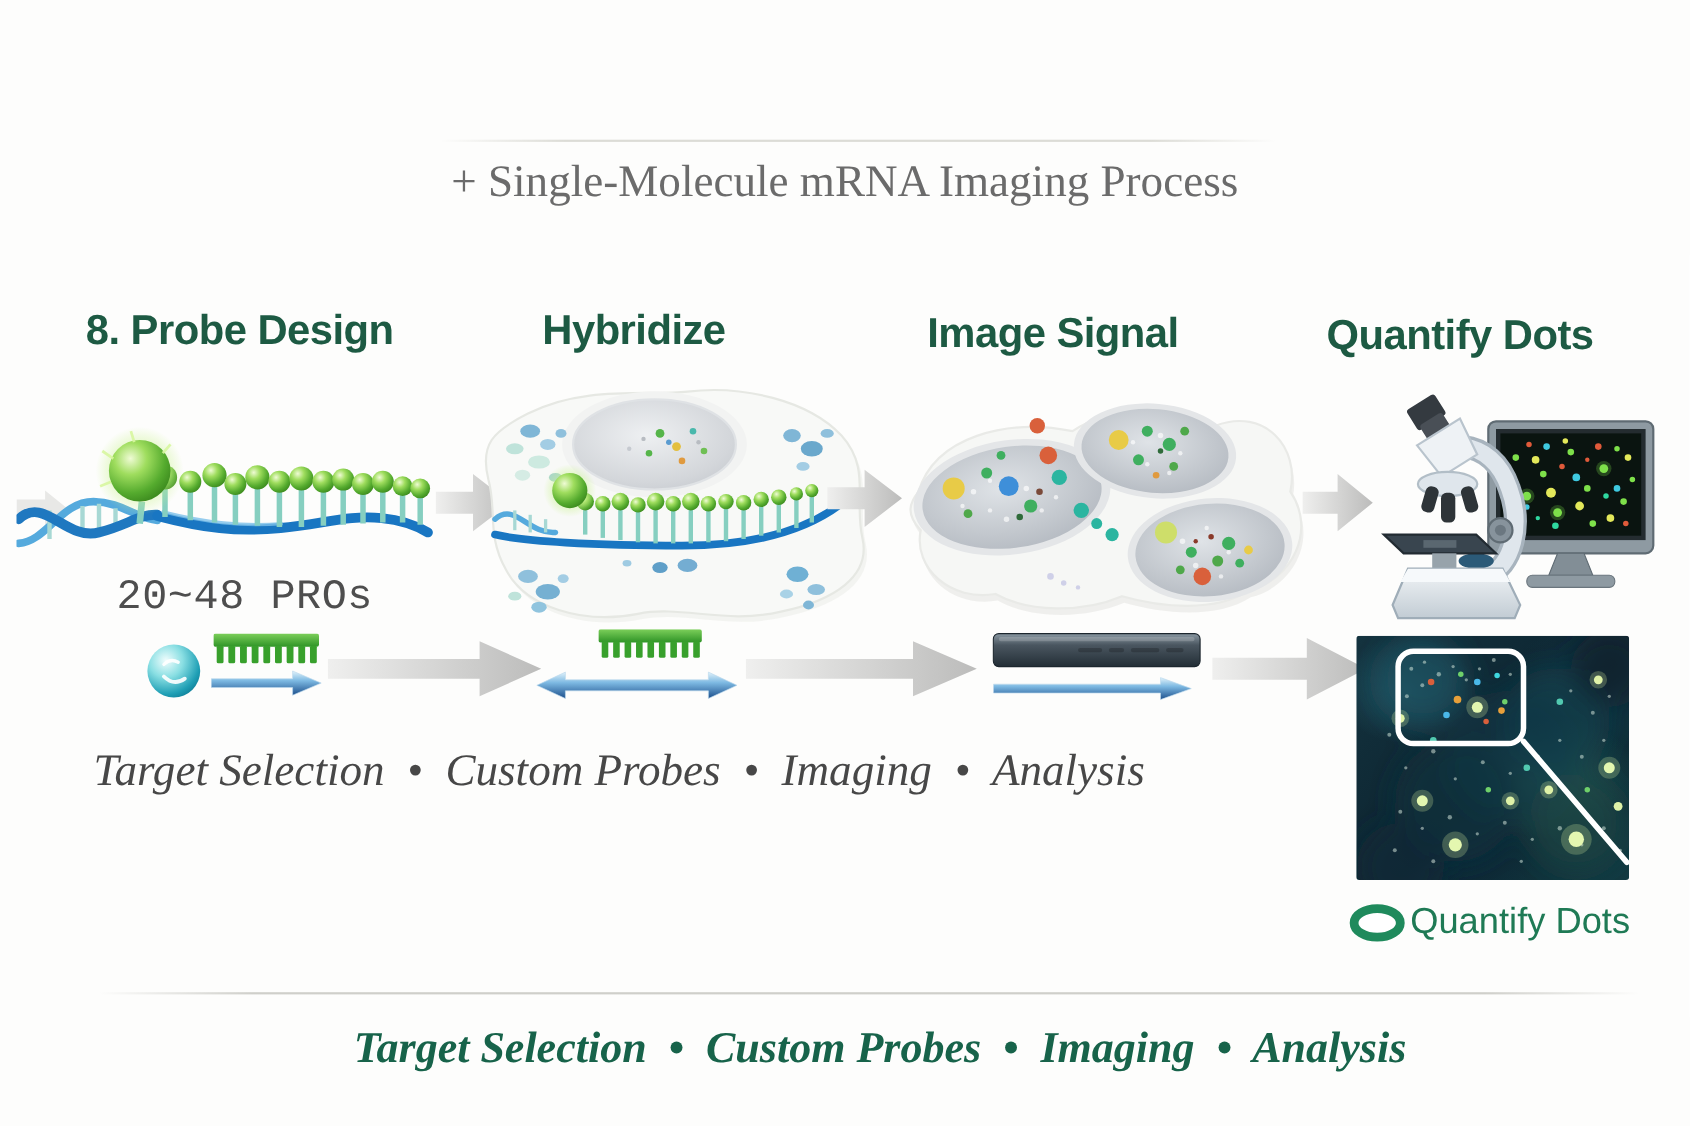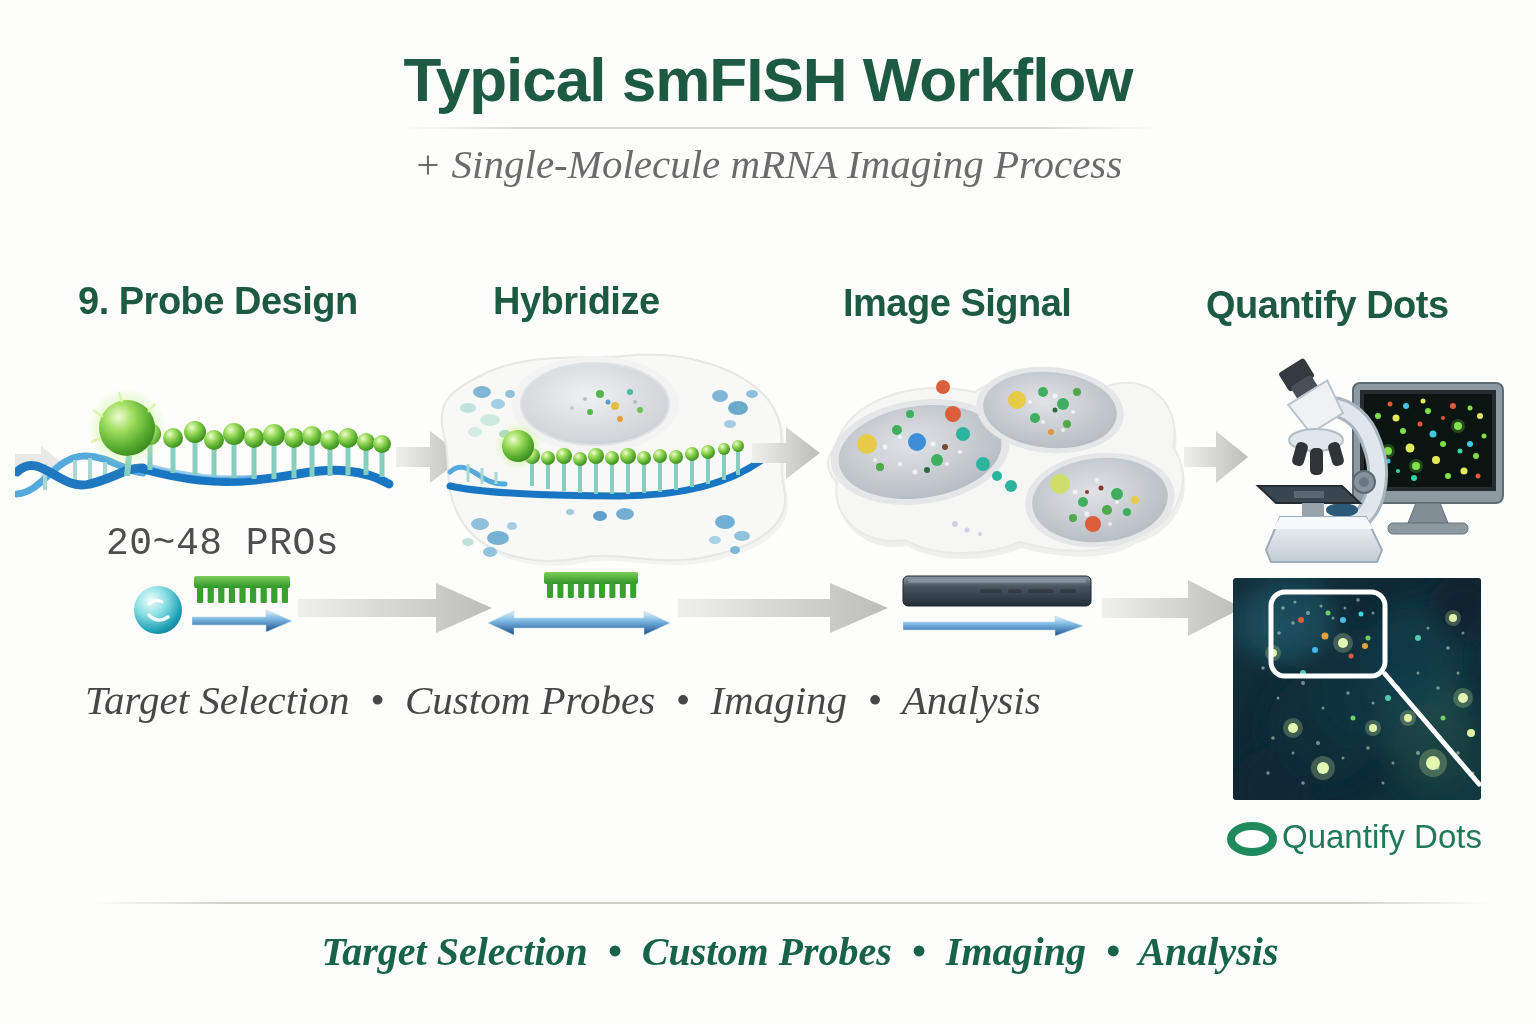--- a/index.html
+++ b/index.html
@@ -3,21 +3,21 @@
 <meta charset="utf-8">
 <style>
   html,body{margin:0;padding:0;background:#ffffff;}
   .canvas{position:relative;width:1536px;height:1024px;background:#fdfdfc;overflow:hidden;
           font-family:"Liberation Sans",sans-serif;}
   .abs{position:absolute;}
   .title{left:0;right:0;top:44px;text-align:center;font-size:62px;font-weight:700;
          letter-spacing:-1px;color:#1d5a43;}
   .title-divider{left:400px;top:127px;width:760px;height:2px;
          background:linear-gradient(90deg,rgba(220,220,215,0),#dcdcd6 15%,#dcdcd6 85%,rgba(220,220,215,0));}
-  .subtitle{left:0;right:0;top:140px;text-align:center;font-size:41px;font-style:italic;
+  .subtitle{left:0;right:0;top:140px;text-align:center;font-size:41px;
          font-family:"Liberation Serif",serif;color:#6b6b6b;}
   .step-label{font-size:38px;font-weight:700;letter-spacing:-0.5px;color:#1d5a43;white-space:pre;}
   .probe-count{left:106px;top:522px;font-size:38px;color:#4e4e4e;letter-spacing:0.5px;font-family:Liberation Mono, monospace;}
   .mid-caption{left:85px;top:676px;font-size:41px;font-style:italic;font-weight:500;
          font-family:"Liberation Serif",serif;color:#474747;white-space:pre;}
   .quantify-label{left:1282px;top:818px;font-size:33px;color:#1f7a55;}
   .footer-divider{left:90px;top:902px;width:1400px;height:2px;
          background:linear-gradient(90deg,rgba(210,210,206,0),#cfcfca 10%,#cfcfca 90%,rgba(210,210,206,0));}
   .footer-caption{left:800px;top:928px;transform:translateX(-50%);font-size:40px;font-style:italic;
          font-weight:600;font-family:"Liberation Serif",serif;color:#17634a;white-space:pre;}
@@ -85,25 +85,24 @@
       <linearGradient id="gMetal" x1="0" y1="0" x2="0" y2="1">
         <stop offset="0%" stop-color="#f2f5f7"></stop>
           <stop offset="100%" stop-color="#c2ccd4"></stop>
       </linearGradient>
       <filter id="fBlur" x="-50%" y="-50%" width="200%" height="200%">
         <feGaussianBlur stdDeviation="12"></feGaussianBlur>
       </filter>
     </defs>
   </svg>
 
-  <div class="abs title">Typical smFISH Workflow</div>
   <div class="abs title-divider"></div>
   <div class="abs subtitle">+ Single-Molecule mRNA Imaging Process</div>
 
-  <div class="abs step-label" style="left:78px;top:280px">9. Probe Design</div>
+  <div class="abs step-label" style="left:78px;top:280px">8. Probe Design</div>
   <div class="abs step-label" style="left:493px;top:280px">Hybridize</div>
   <div class="abs step-label" style="left:843px;top:282px">Image Signal</div>
   <div class="abs step-label" style="left:1206px;top:284px">Quantify Dots</div>
 
   <svg class="abs" style="left:15px;top:372px" width="385" height="165" viewBox="0 0 385 165">
     <polygon points="0,82 26,82 26,74 46,90 26,106 26,98 0,98" fill="#e8e8e6"></polygon>
     <path d="M2,122 C28,120 40,84 70,84 C95,84 110,100 128,101" fill="none" stroke="#55aadd" stroke-width="7" stroke-linecap="round"></path>
     <g stroke="#a7d8d4" stroke-width="4">
       <line x1="30" y1="92" x2="30" y2="118"></line>
         <line x1="60" y1="88" x2="60" y2="108"></line>

